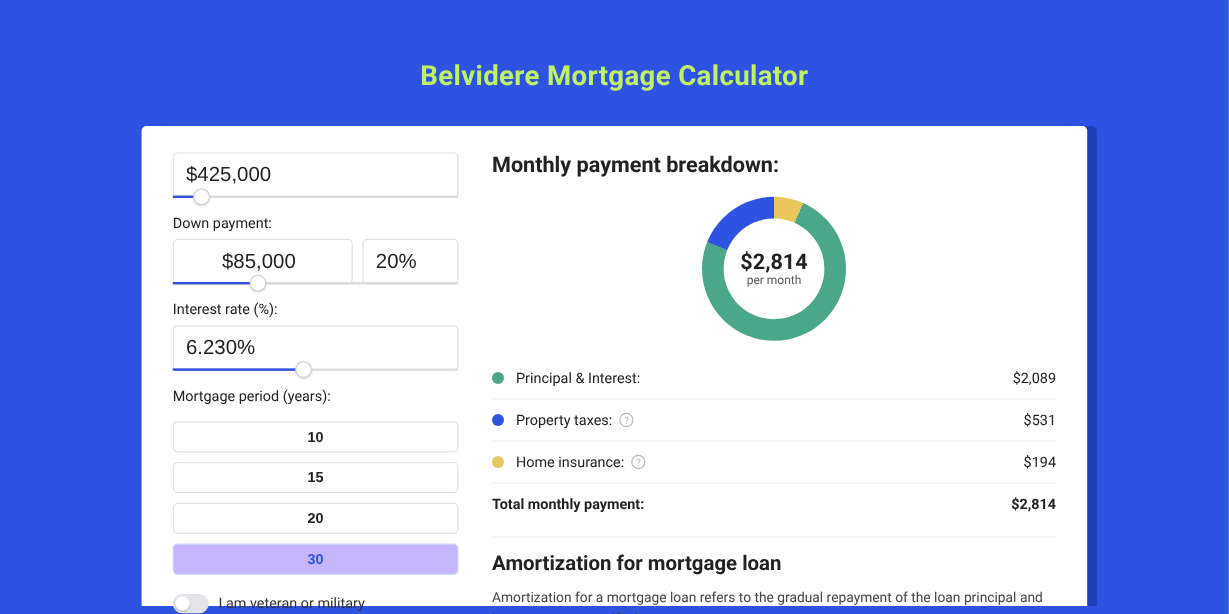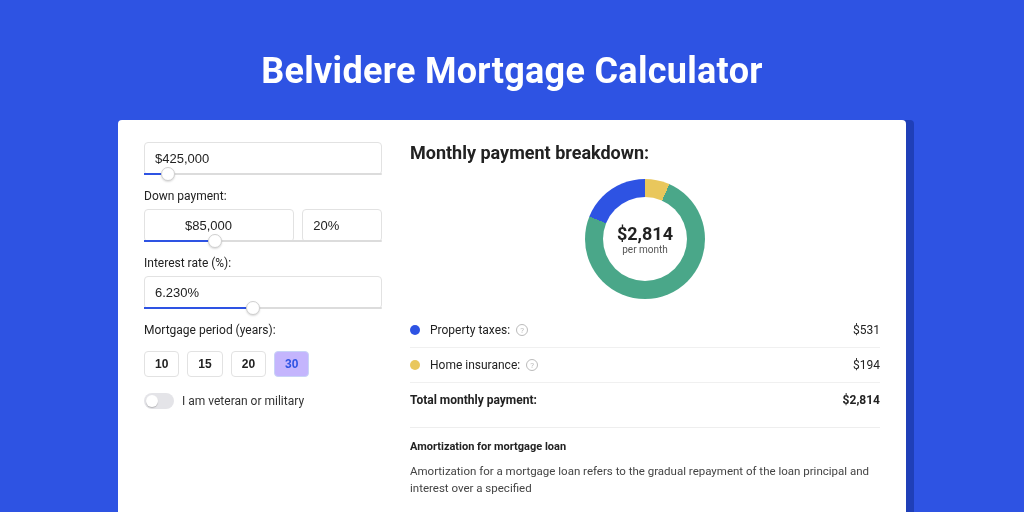--- a/index.html
+++ b/index.html
@@ -4,23 +4,23 @@
 <style>
   * { box-sizing: border-box; margin: 0; padding: 0; }
   body {
     font-family: -apple-system, BlinkMacSystemFont, "Segoe UI", Roboto, Helvetica, Arial, sans-serif;
     background: #2e53e3;
     width: 1024px;
     height: 512px;
     overflow: hidden;
   }
   .page-title {
-    color: #ffffff;
+    color: #bef264;
     text-align: center;
-    font-size: 36px;
+    font-size: 23px;
     font-weight: 700;
     padding: 50px 0 28px;
     letter-spacing: 0.3px;
   }
   .card {
     background: #fff;
     width: 788px;
     margin: 0 auto;
     border-radius: 4px 4px 0 0;
     padding: 22px 26px 0;
@@ -36,21 +36,21 @@
     font-size: 12px;
     color: #333;
   }
   .field { margin-bottom: 14px; }
   .field label { display:block; font-size: 12px; color:#222; margin-bottom: 6px; }
   .input {
     width: 100%;
     border: 1px solid #e2e2e2;
     border-radius: 4px;
     padding: 8px 10px;
-    font-size: 13px;
+    font-size: 17px;
     color:#222;
     background:#fff;
   }
   .input-row { display:flex; gap:8px; }
   .input-row .input:first-child { flex: 1.7; padding-left: 40px; }
   .input-row .input:last-child { flex: 1; }
   .slider-track {
     position: relative;
     height: 2px;
     background: #dcdcdc;
@@ -59,21 +59,21 @@
   }
   .slider-fill {
     position:absolute; left:0; top:0; height:2px; background:#2e53e3;
   }
   .slider-thumb {
     position:absolute; top:50%; transform:translate(-50%,-50%);
     width:14px; height:14px; border-radius:50%;
     background:#fff; border:1px solid #d0d0d0;
     box-shadow:0 1px 2px rgba(0,0,0,.15);
   }
-  .period-row { display:flex; gap:8px; margin-top:14px;}
+  .period-row { display:flex; gap:8px; margin-top:14px;flex-direction:column;}
   .period-btn {
     border:1px solid #e2e2e2; background:#fff; border-radius:4px;
     font-size:12px; font-weight:600; color:#222;
     padding:5px 10px; cursor:pointer;
   }
   .period-btn.active { background:#c4b5fd; border-color:#c8d3f7; color:#2e53e3; }
   .toggle-row { display:flex; align-items:center; gap:8px; margin-top:16px; }
   .toggle {
     width:30px; height:16px; background:#e4e4e8; border-radius:999px;
     position:relative; cursor:pointer;
@@ -111,21 +111,21 @@
   .dot { width:10px; height:10px; border-radius:50%; margin-right:10px; flex-shrink:0;}
   .dot.green{background:#4aa789;} .dot.blue{background:#2e53e3;} .dot.yellow{background:#e9c75c;}
   .row-label { flex:1; display:flex; align-items:center; gap:6px; }
   .info-icon {
     width:12px; height:12px; border:1px solid #bbb; border-radius:50%;
     font-size:8px; color:#bbb; display:inline-flex; align-items:center; justify-content:center;
   }
   .row-val { font-weight:400; }
   .total-row { display:flex; padding:10px 0 16px; font-weight:700; }
   .total-row .row-val{ margin-left:auto; font-weight:700; }
-  .amort-title { font-size:11px; font-weight:700; padding-top:12px; border-top:1px solid #eee; margin-top:4px;}
+  .amort-title { font-size:17px; font-weight:700; padding-top:12px; border-top:1px solid #eee; margin-top:4px;}
   .amort-text { font-size:11.5px; color:#444; margin-top:10px; line-height:1.5; }
 </style>
 </head>
 <body>
 
 <h1 class="page-title">Belvidere Mortgage Calculator</h1>
 
 <div class="card">
 
   <div class="left">
@@ -182,20 +182,27 @@
 
     <div class="donut-wrap">
       <div class="donut">
         <div class="donut-hole">
           <div class="donut-amount">$2,814</div>
           <div class="donut-sub">per month</div>
         </div>
       </div>
     </div>
 
+    <div class="breakdown-row">
+      <span class="dot green"></span>
+      <span class="row-label">
+        <span>Principal &amp; Interest:</span>
+      </span>
+      <span class="row-val">$2,089</span>
+    </div>
 
     <div class="breakdown-row">
       <span class="dot blue"></span>
       <span class="row-label">
         <span>Property taxes:</span>
         <span class="info-icon">?</span>
       </span>
       <span class="row-val">$531</span>
     </div>
 

